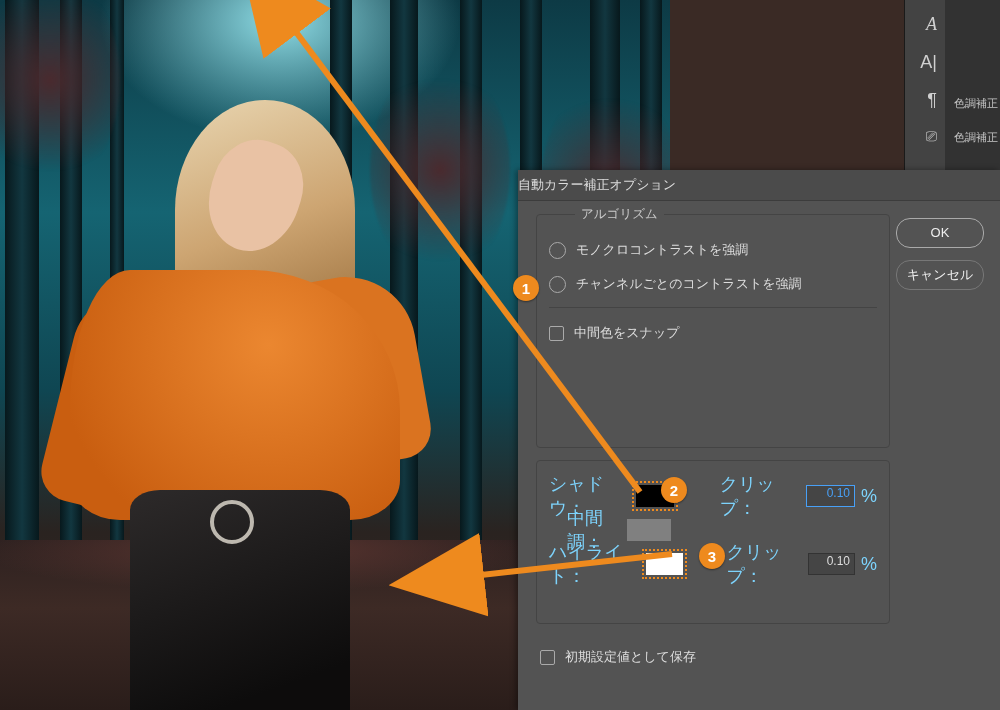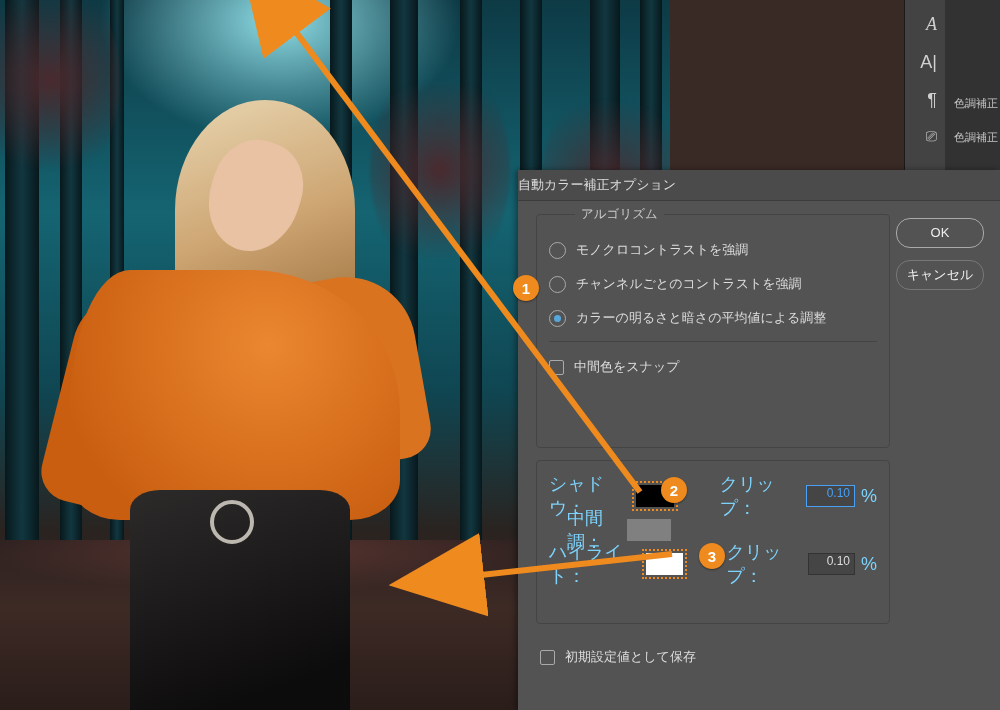--- a/index.html
+++ b/index.html
@@ -132,24 +132,20 @@
     <div class="grp grp1">
       <div class="legend">アルゴリズム</div>
       <div class="row">
         <span class="radio"></span>
         <span>モノクロコントラストを強調</span>
       </div>
       <div class="row">
         <span class="radio"></span>
         <span>チャンネルごとのコントラストを強調</span>
       </div>
-      <div class="row">
-        <span class="radio sel"></span>
-        <span>カラーの明るさと暗さの平均値による調整</span>
-      </div>
       <div class="hr"></div>
       <div class="row">
         <span class="cb"></span>
         <span>中間色をスナップ</span>
       </div>
     </div>
 
     <div class="grp grp2">
 
       <div class="row" style="justify-content:flex-start;gap:6px">

